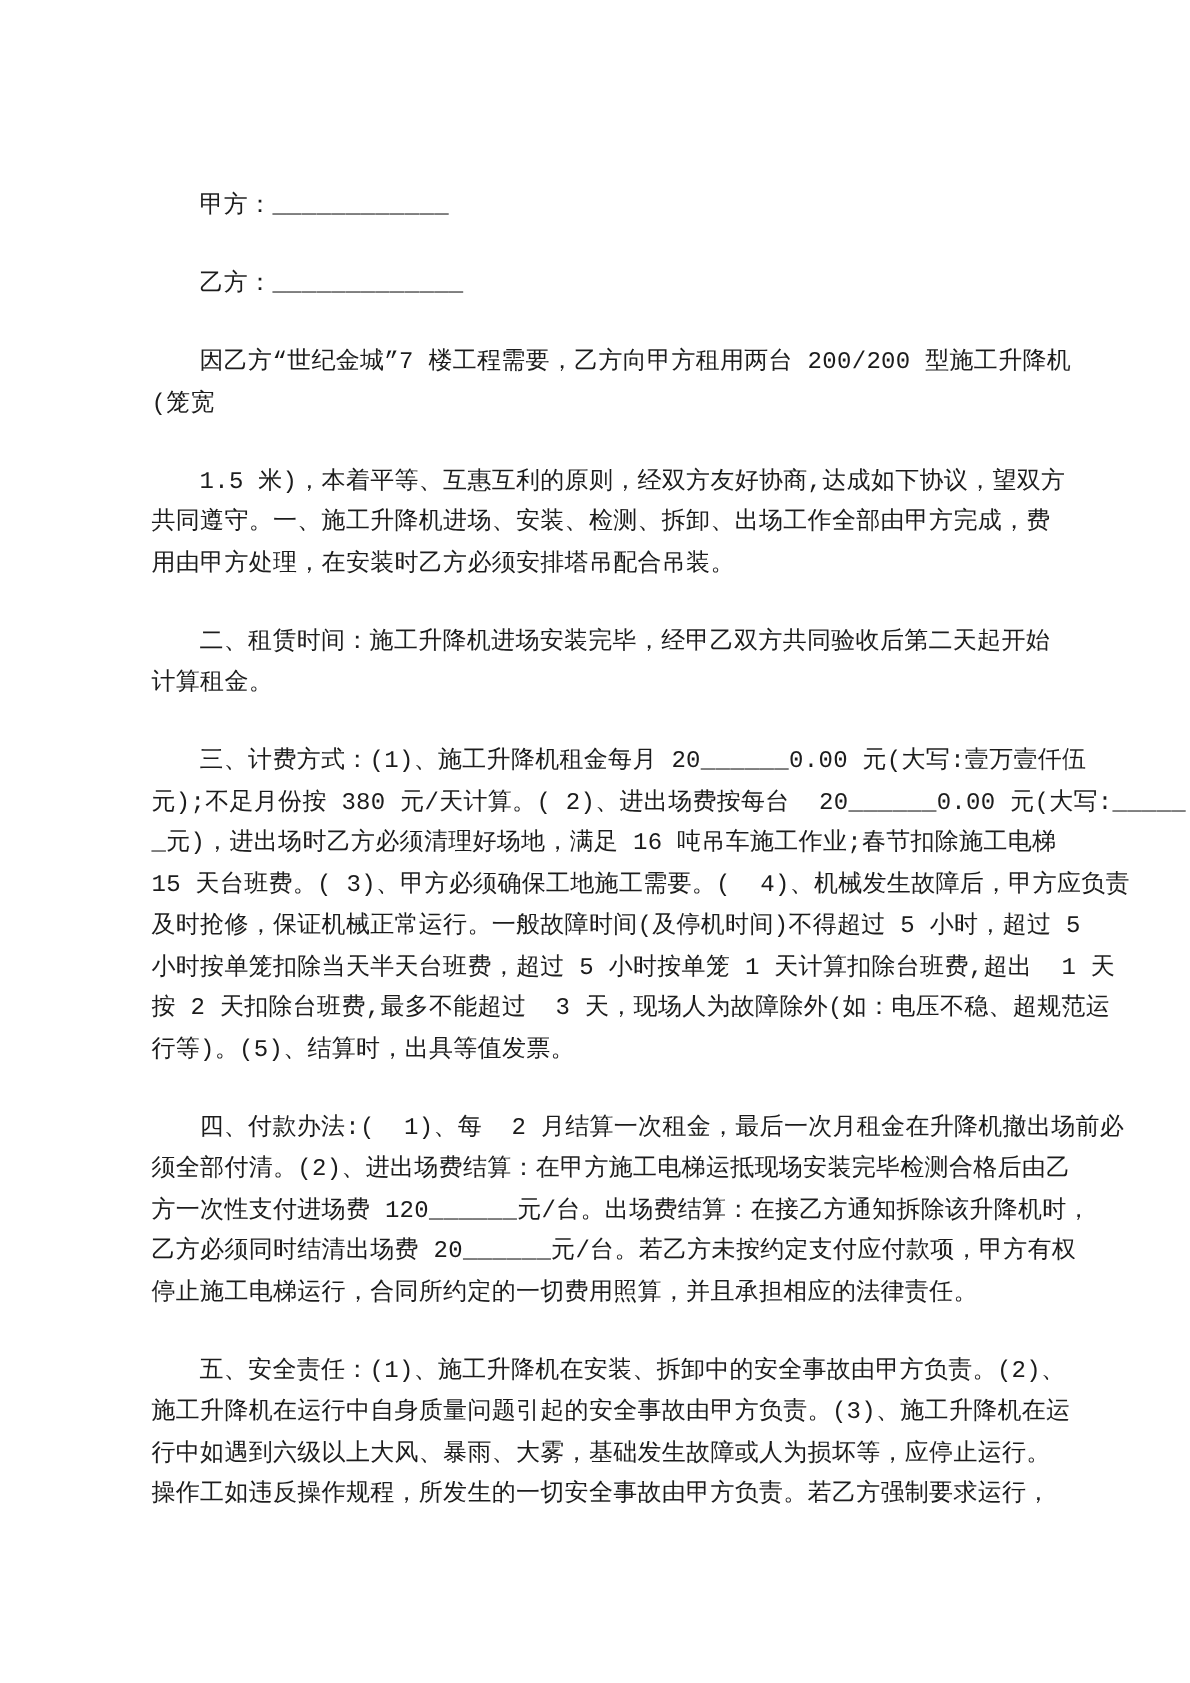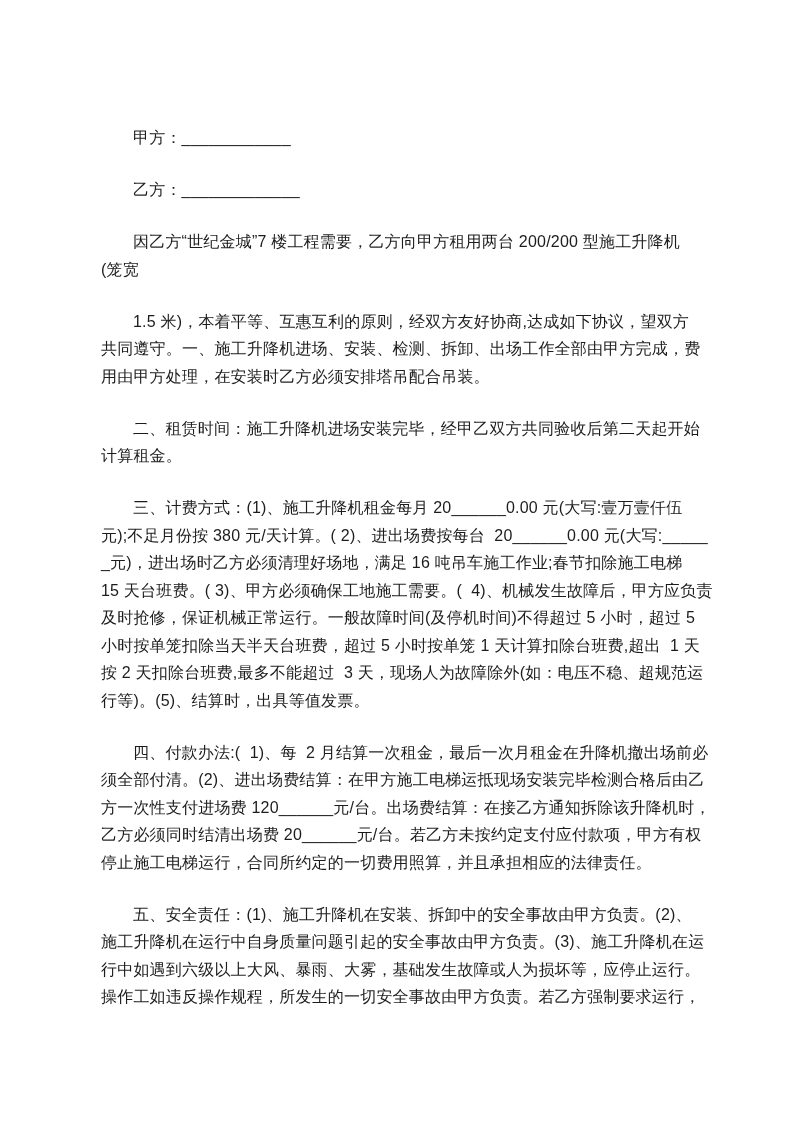--- a/index.html
+++ b/index.html
@@ -6,21 +6,21 @@
     margin: 0;
     padding: 0;
     background: #ffffff;
   }
   .page {
     position: relative;
     width: 793px;
     height: 1122px;
     background: #ffffff;
     overflow: hidden;
-    font-family: Liberation Sans, sans-serif;
+    font-family: Liberation Mono, monospace;
     color: #1c1c1c;
   }
   .content {
     position: absolute;
     top: 124px;
     left: 101px;
     width: 760px; 
   }
   .paragraph {
     margin: 0 0 24.5px 0;

